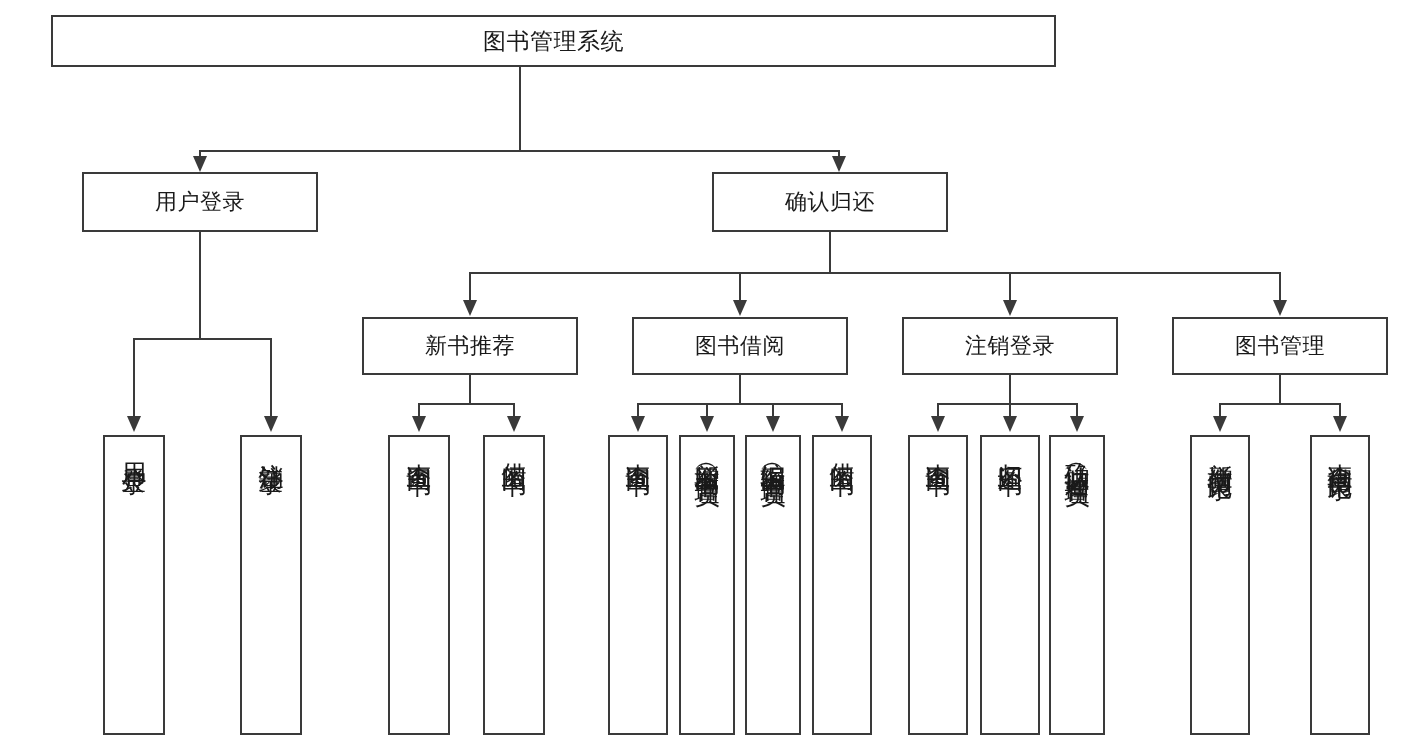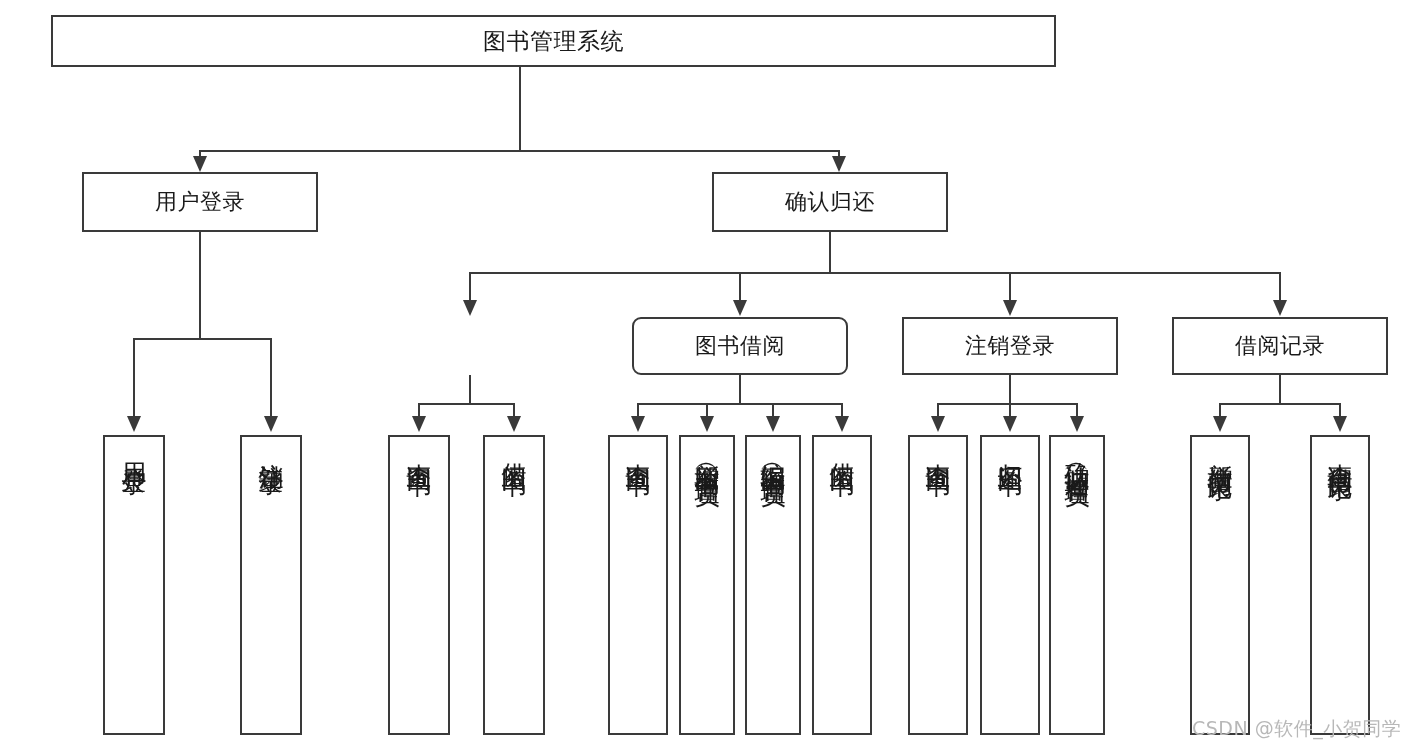--- a/index.html
+++ b/index.html
@@ -147,28 +147,31 @@
     <span class="label">图书管理系统</span>
   </div>
 
   <div class="node horiz" style="left:82px; top:172px; width:236px; height:60px;">
     <span class="label">用户登录</span>
   </div>
   <div class="node horiz" style="left:712px; top:172px; width:236px; height:60px;">
     <span class="label">确认归还</span>
   </div>
 
-  <div class="node horiz" style="left:632px; top:317px; width:216px; height:58px;border-radius:9px;">
+  <div class="node horiz" style="left:362px; top:317px; width:216px; height:58px;">
+    <span class="label">新书推荐</span>
+  </div>
+  <div class="node horiz" style="left:632px; top:317px; width:216px; height:58px;">
     <span class="label">图书借阅</span>
   </div>
   <div class="node horiz" style="left:902px; top:317px; width:216px; height:58px;">
     <span class="label">注销登录</span>
   </div>
   <div class="node horiz" style="left:1172px; top:317px; width:216px; height:58px;">
-    <span class="label">借阅记录</span>
+    <span class="label">图书管理</span>
   </div>
 
   <div class="node vert" style="left:103px; top:435px; width:62px; height:300px;">
     <span class="label">用户登录</span>
   </div>
   <div class="node vert" style="left:240px; top:435px; width:62px; height:300px;">
     <span class="label">注销登录</span>
   </div>
   <div class="node vert" style="left:388px; top:435px; width:62px; height:300px;">
     <span class="label">查询图书</span>
@@ -197,15 +200,14 @@
   <div class="node vert" style="left:1049px; top:435px; width:56px; height:300px;">
     <span class="label">确认归还（管理员）</span>
   </div>
   <div class="node vert" style="left:1190px; top:435px; width:60px; height:300px;">
     <span class="label">新增借阅记录</span>
   </div>
   <div class="node vert" style="left:1310px; top:435px; width:60px; height:300px;">
     <span class="label">查询借阅记录</span>
   </div>
 
-  <div id="watermark" style="left:1192px; top:716px;">CSDN @软件_小贺同学</div>
 
 </div>
 
 </body></html>

